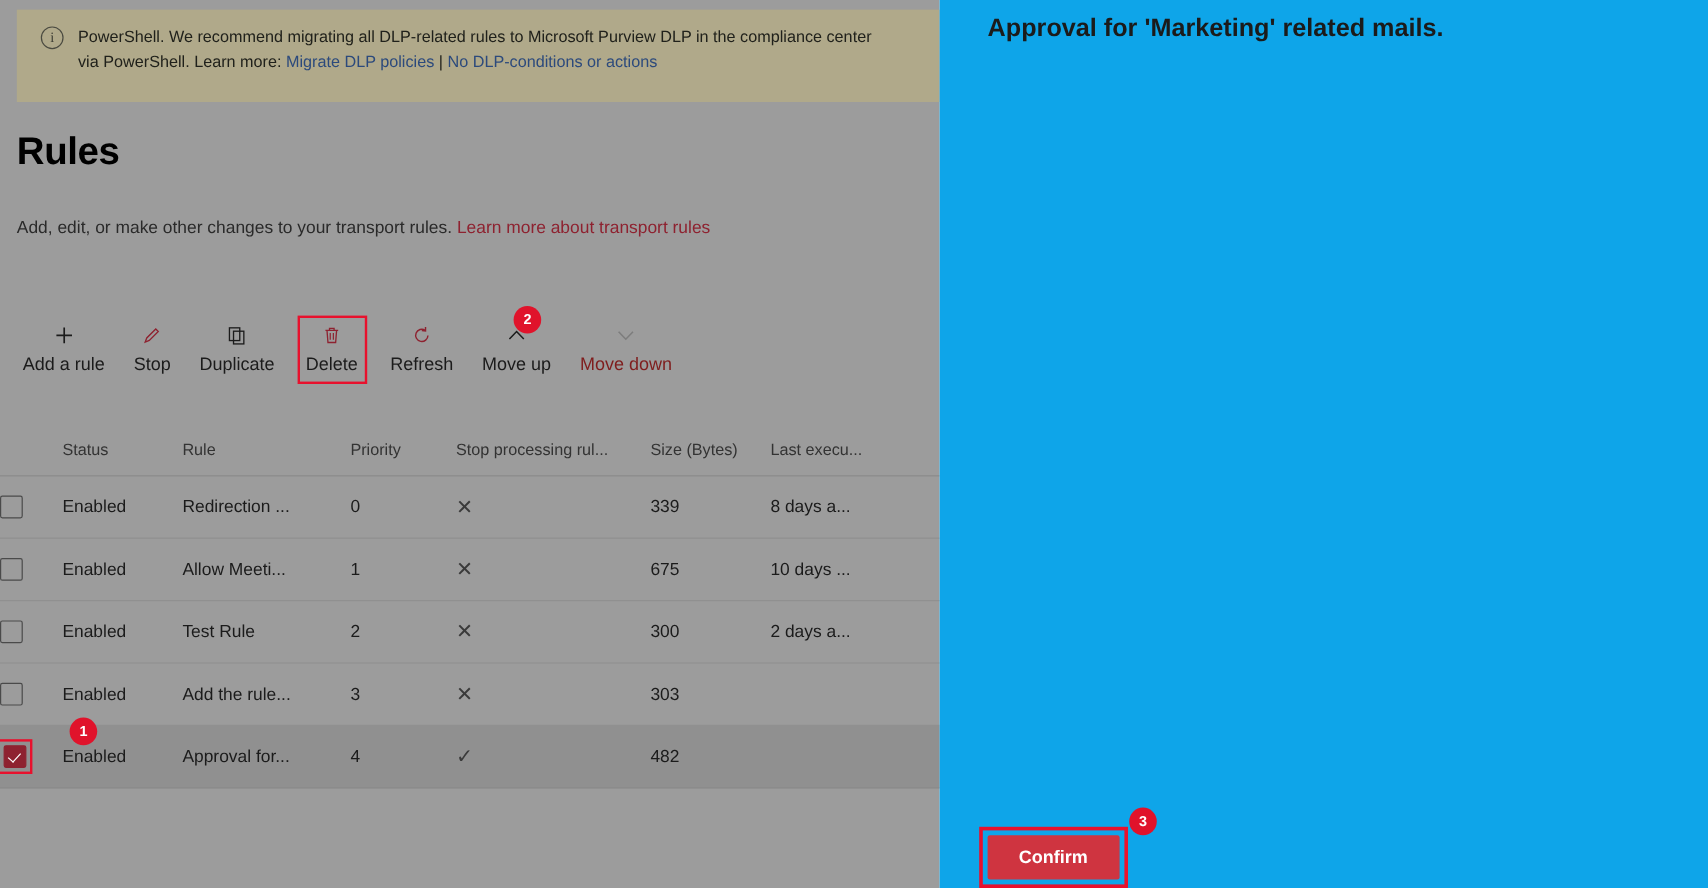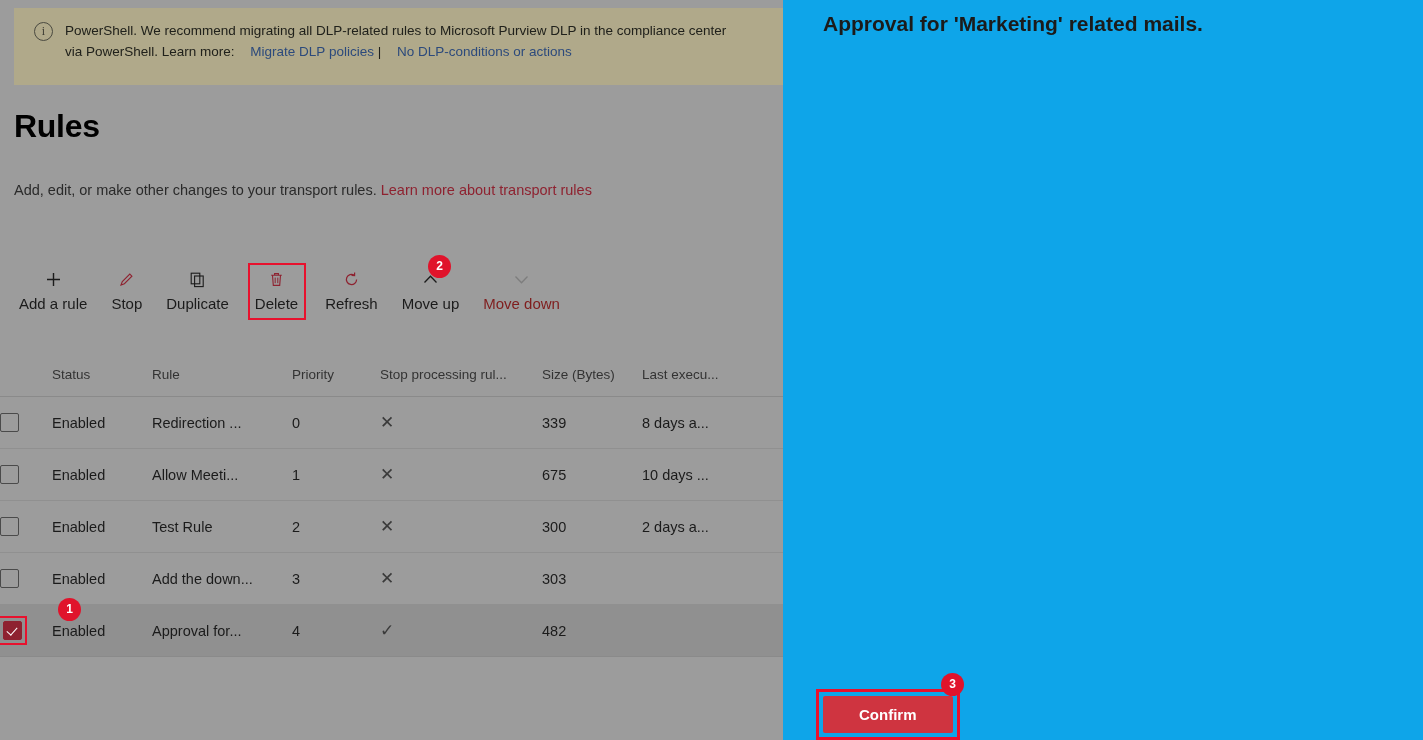--- a/index.html
+++ b/index.html
@@ -62,21 +62,20 @@
   }
   #info-banner .banner-text {
     font-size: 13.5px;
     line-height: 21px;
     color: #20211b;
     white-space: nowrap;
   }
   #info-banner .banner-link {
     color: #2c4a7c;
     text-decoration: none;
-    margin-left: 12px;
   }
 
   
   #page-title {
     position: absolute;
     left: 14px;
     top: 108px;
     font-size: 32px;
     font-weight: bold;
     color: #000000;
@@ -261,21 +260,21 @@
     display: inline-block;
   }
   #confirm-button {
     display: block;
     background: #cf3440;
     color: #ffffff;
     font-size: 15px;
     font-weight: bold;
     border: none;
     border-radius: 2px;
-    padding: 10px 36px;
+    padding: 10px 26px;
     font-family: "Liberation Sans", sans-serif;
     cursor: pointer;
   }
 </style>
 </head>
 <body>
 
 <div id="left-pane">
 
   <div id="left-edge-strip"></div>
@@ -419,21 +418,21 @@
       <div class="c-last">2 days a...</div>
     </div>
 
     <div class="tbl-row">
       <div class="c-check2">
           <span class="chk-wrap">
             <span class="chk"></span>
           </span>
         </div>
       <div class="c-status">Enabled</div>
-      <div class="c-rule">Add the down...</div>
+      <div class="c-rule">Add the rule...</div>
       <div class="c-prio">3</div>
       <div class="c-stop mark-x">✕</div>
       <div class="c-size">303</div>
       <div class="c-last"></div>
     </div>
 
     <div class="tbl-row selected">
       <div class="c-check2">
           <span class="chk-wrap highlight">
             <span class="chk checked"></span>

